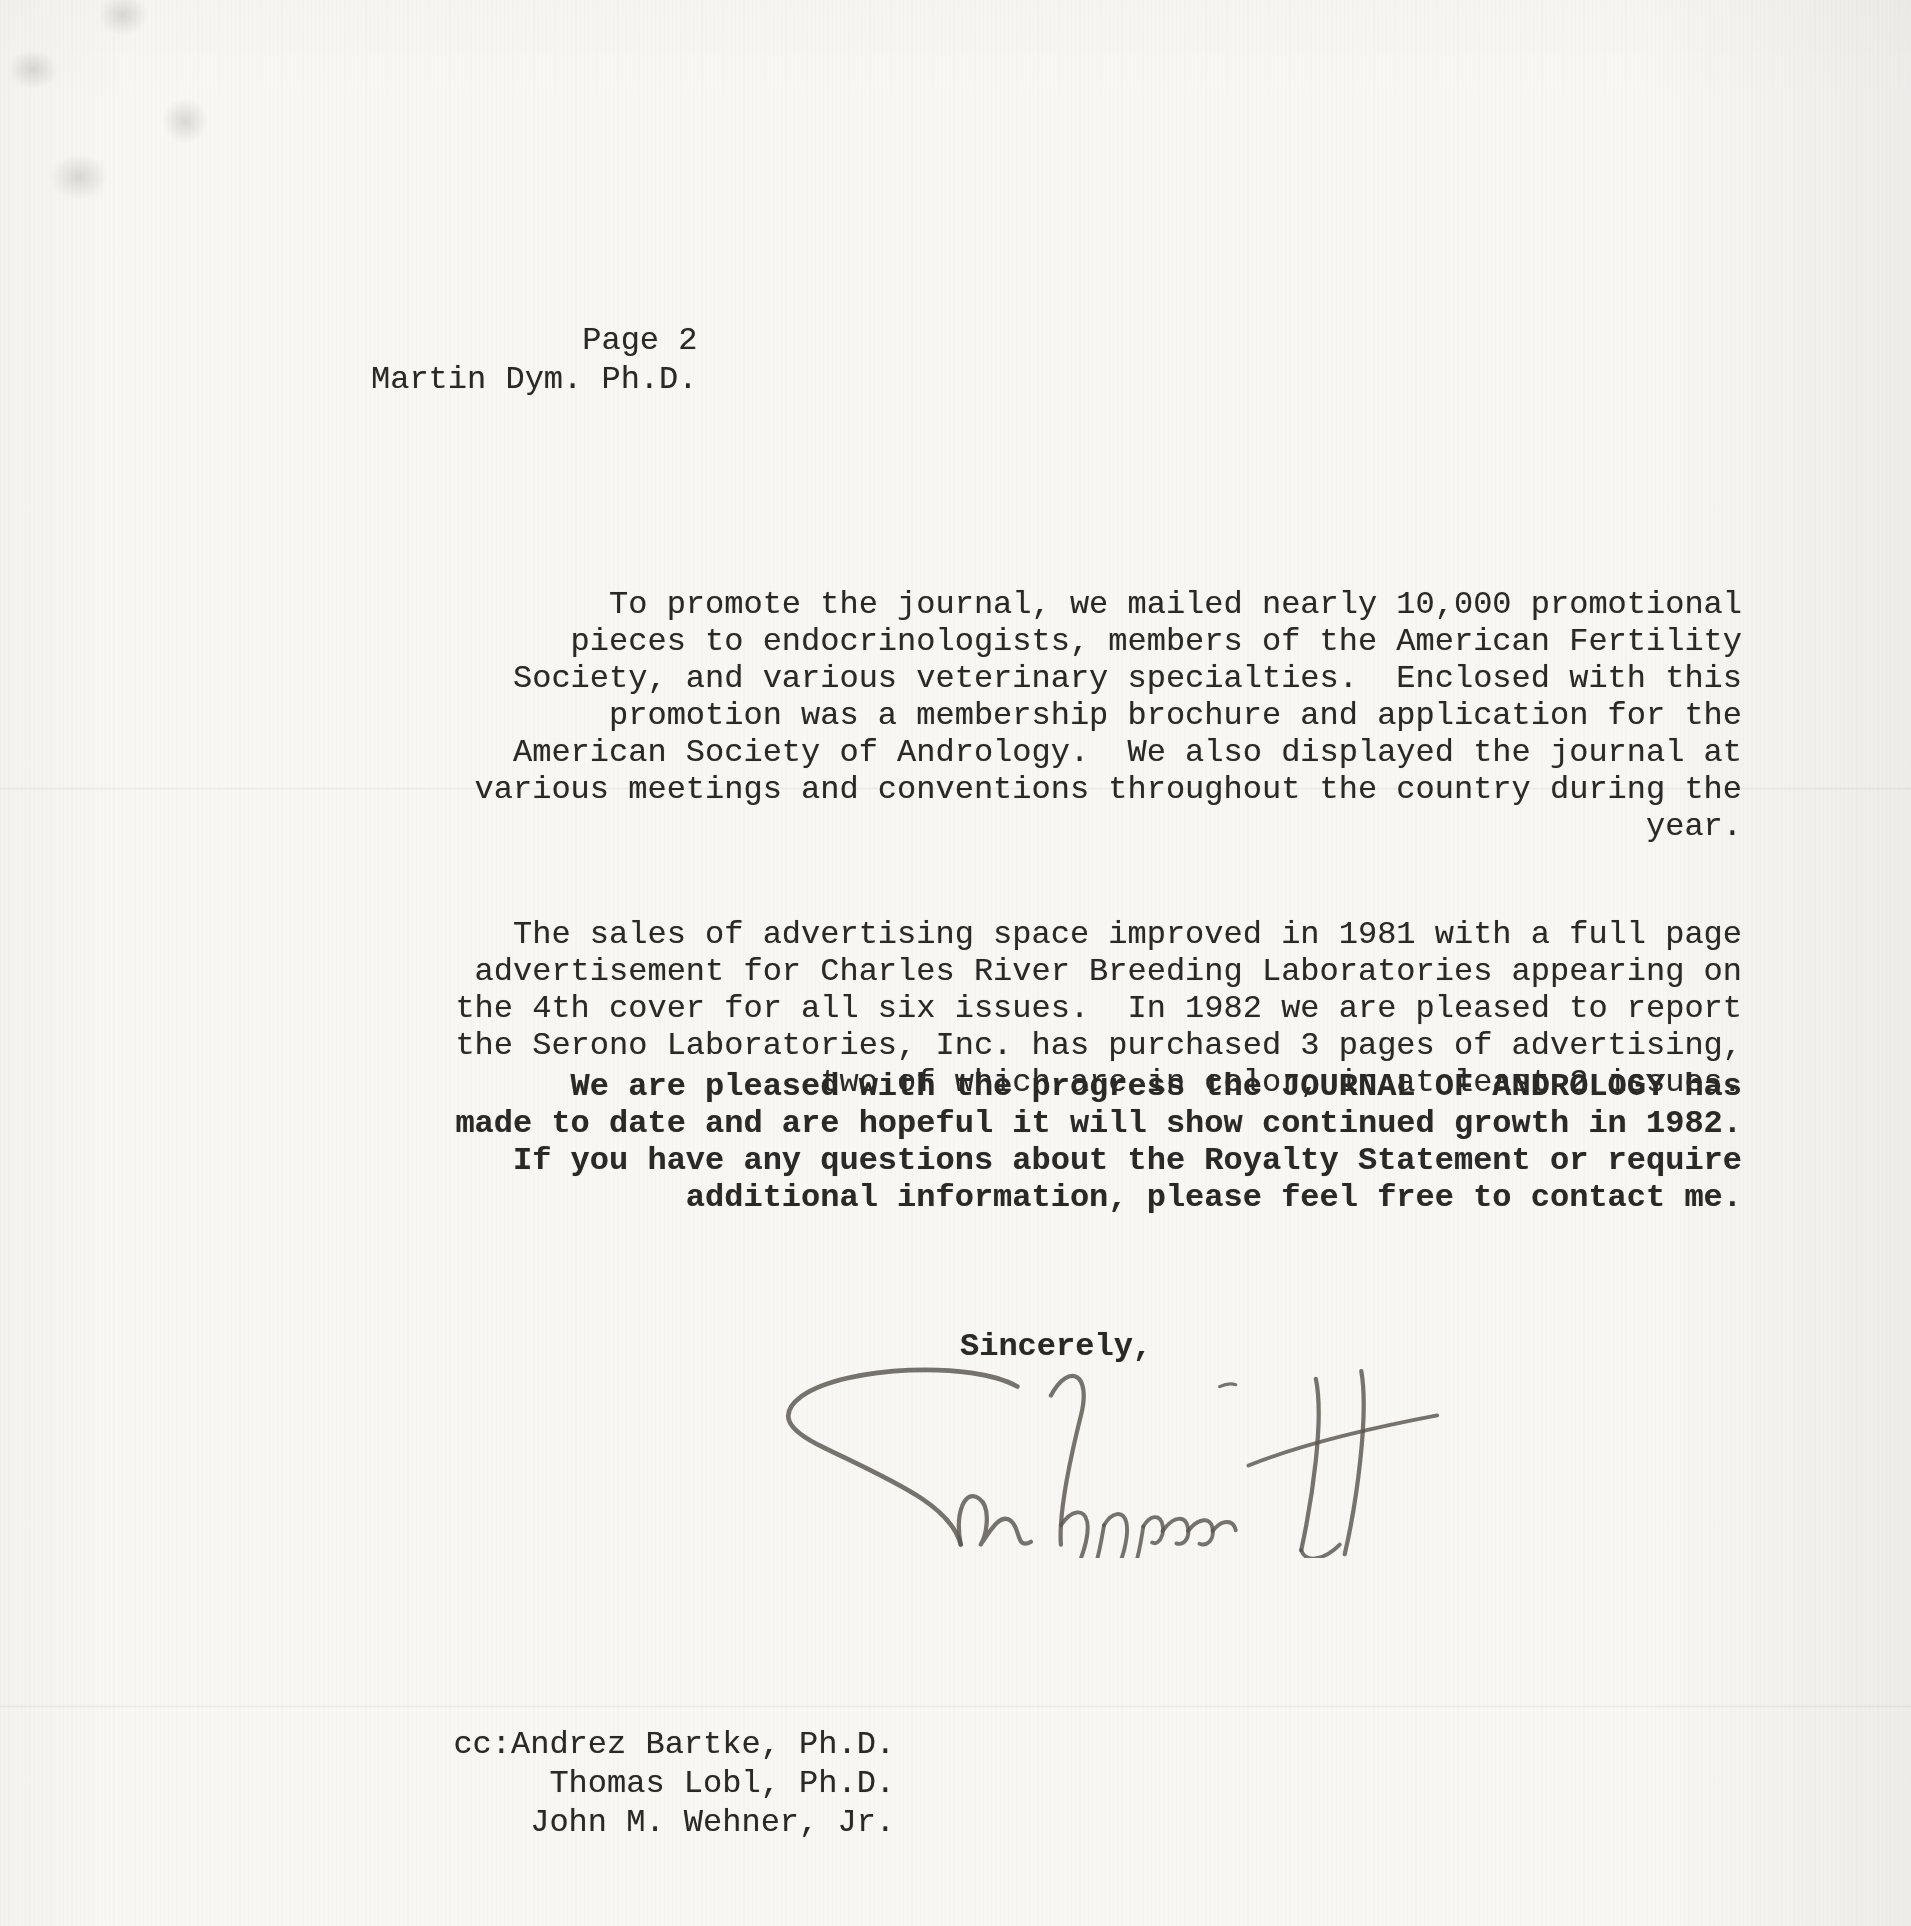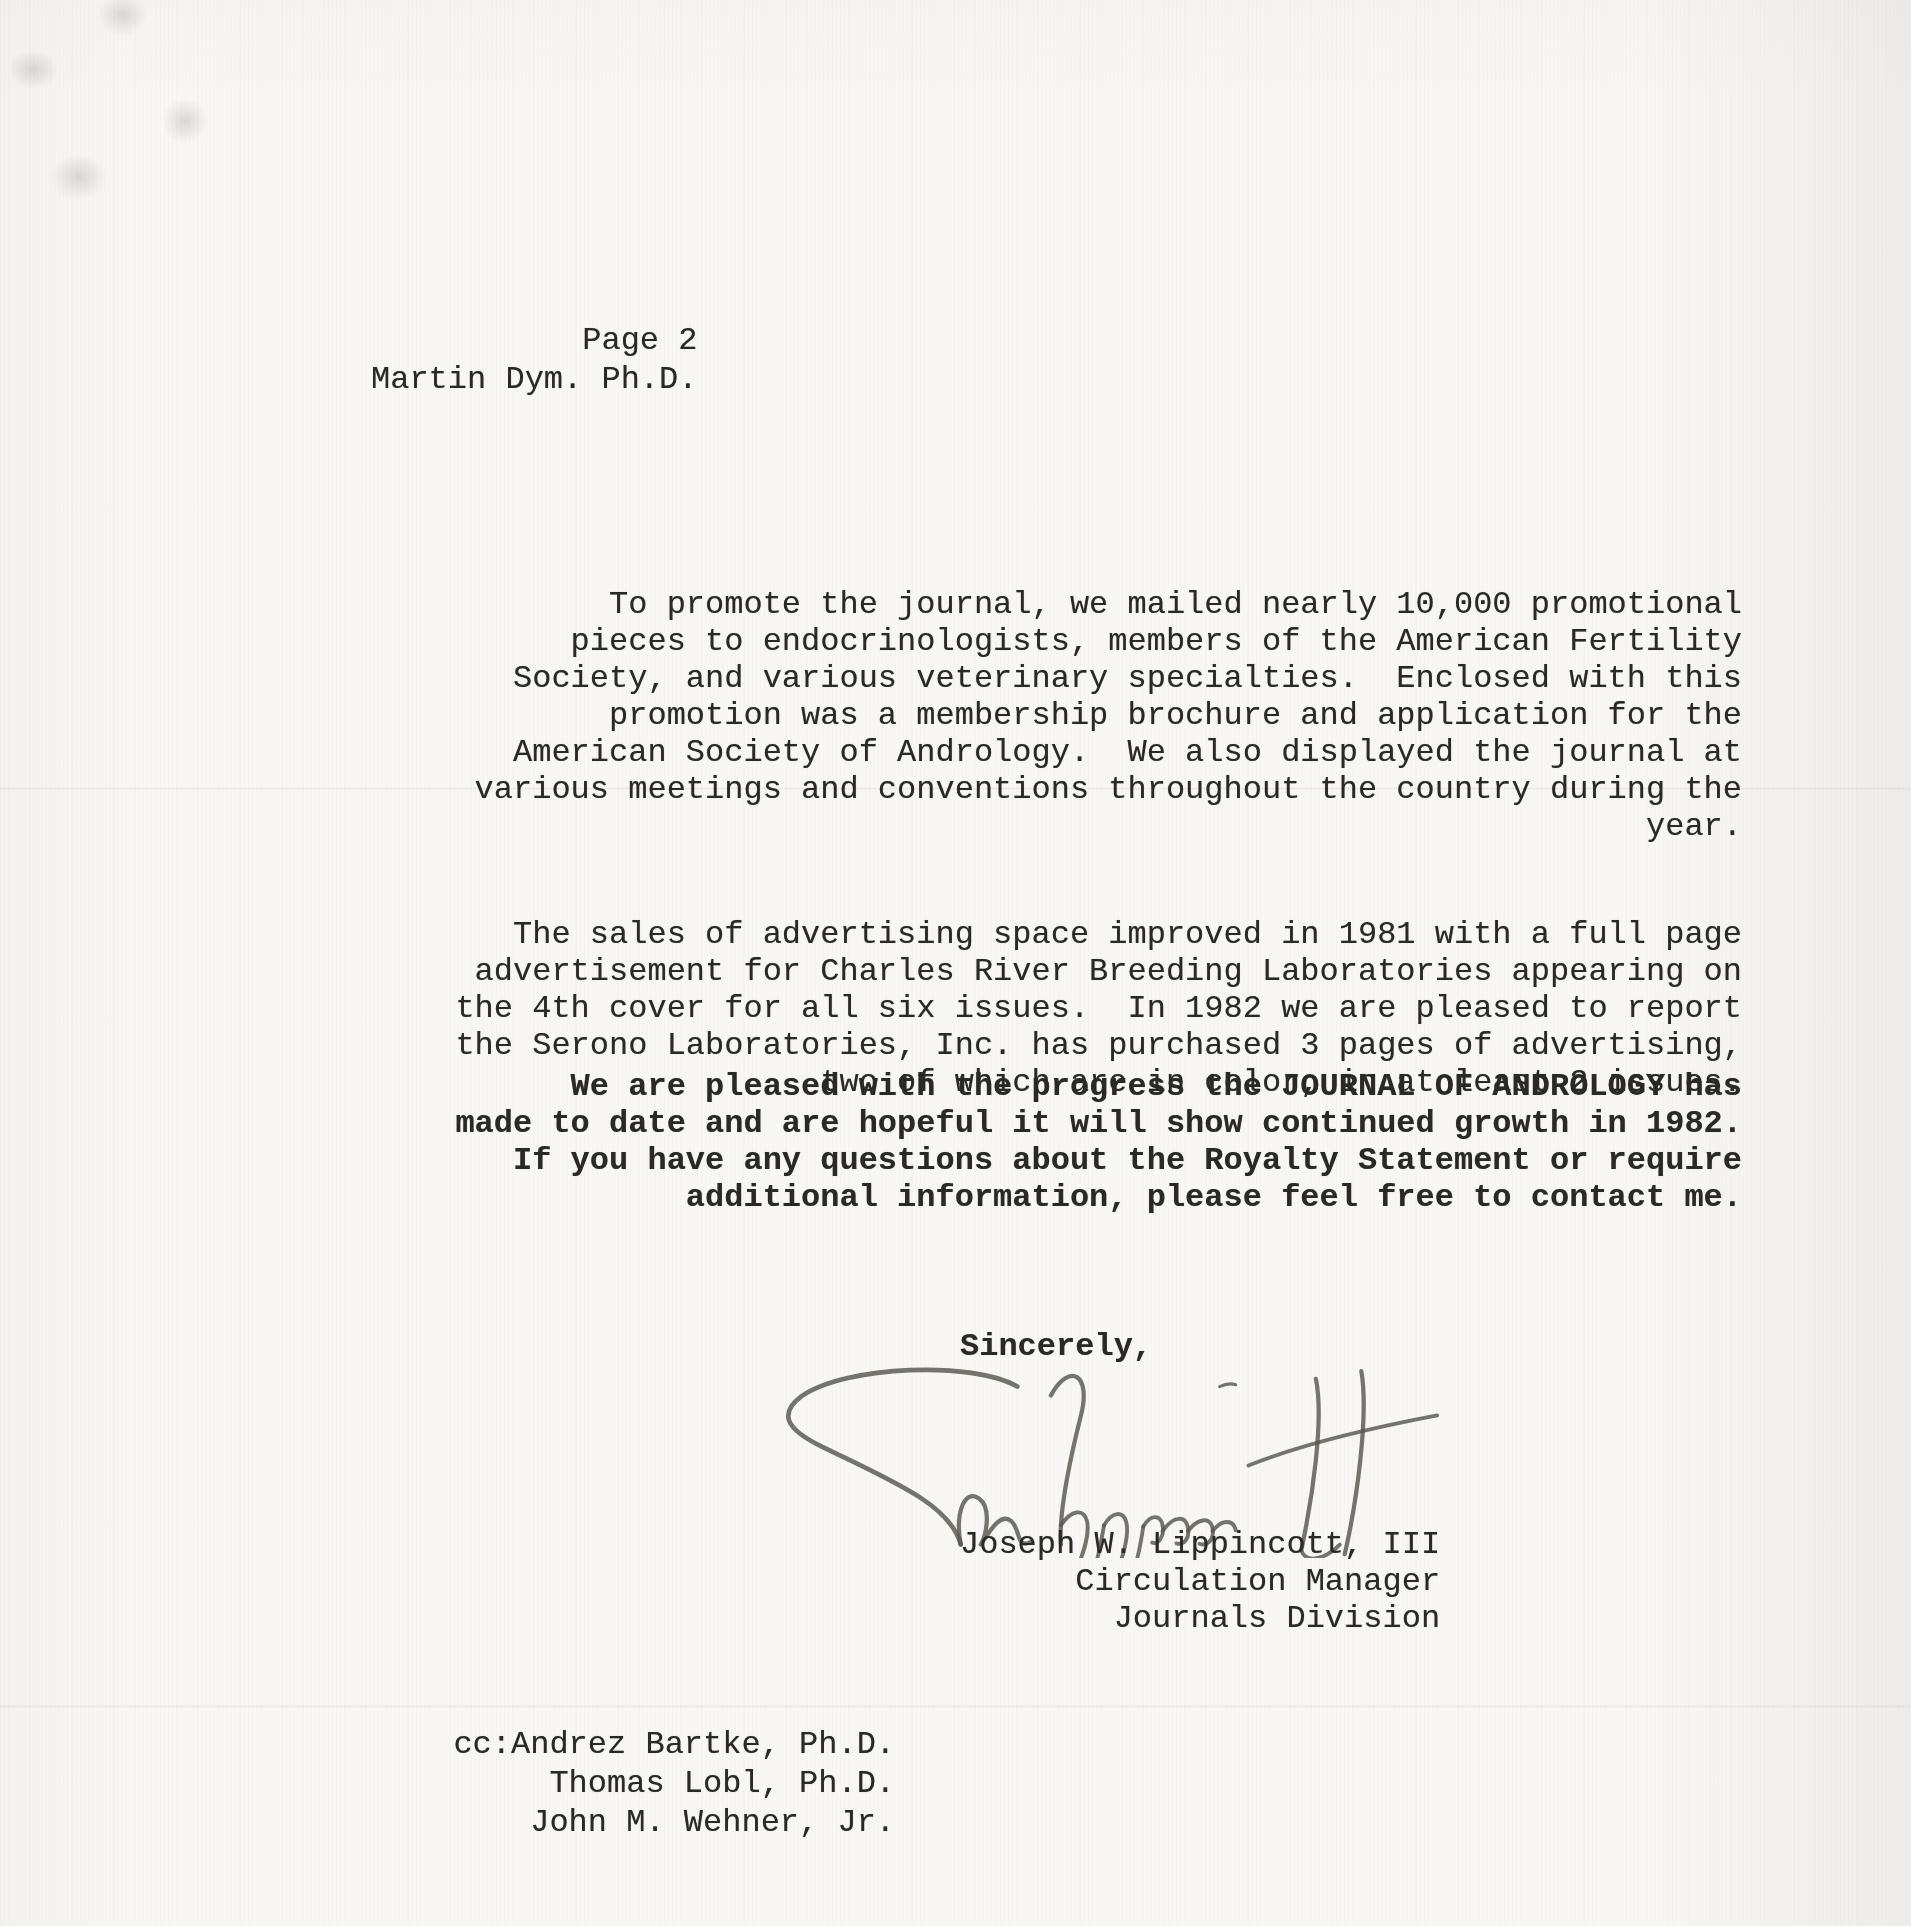--- a/index.html
+++ b/index.html
@@ -108,23 +108,20 @@
     <path stroke-width="10" d="M 1032 470 C 1060 430, 1092 428, 1098 462 C 1103 492, 1085 508, 1068 502"></path>
     <path stroke-width="10" d="M 1098 470 C 1125 435, 1158 432, 1162 465 C 1166 495, 1146 510, 1128 503"></path>
     <path stroke-width="10" d="M 1162 470 C 1185 440, 1215 438, 1222 468"></path>
     <path stroke-width="11" d="M 1430 75 C 1452 180, 1420 390, 1392 520"></path>
     <path stroke-width="11" d="M 1548 55 C 1568 170, 1535 400, 1505 530"></path>
     <path stroke-width="10" d="M 1392 520 C 1405 555, 1452 545, 1492 505"></path>
     <path stroke-width="10" d="M 1255 300 C 1380 250, 1560 205, 1745 170"></path>
     <path stroke-width="8" d="M 1180 95 C 1195 88, 1210 86, 1222 90"></path>
   </svg>
 
-  <div class="txt signer">Joseph W. Lippincott, III
-Circulation Manager
-Journals Division</div>
 
   <div class="txt cc">
     <div class="cc-label">cc:</div>
     <div>Andrez Bartke, Ph.D.
 Thomas Lobl, Ph.D.
 John M. Wehner, Jr.</div>
   </div>
 
   <div class="crease crease1"></div>
   <div class="crease crease2"></div>

